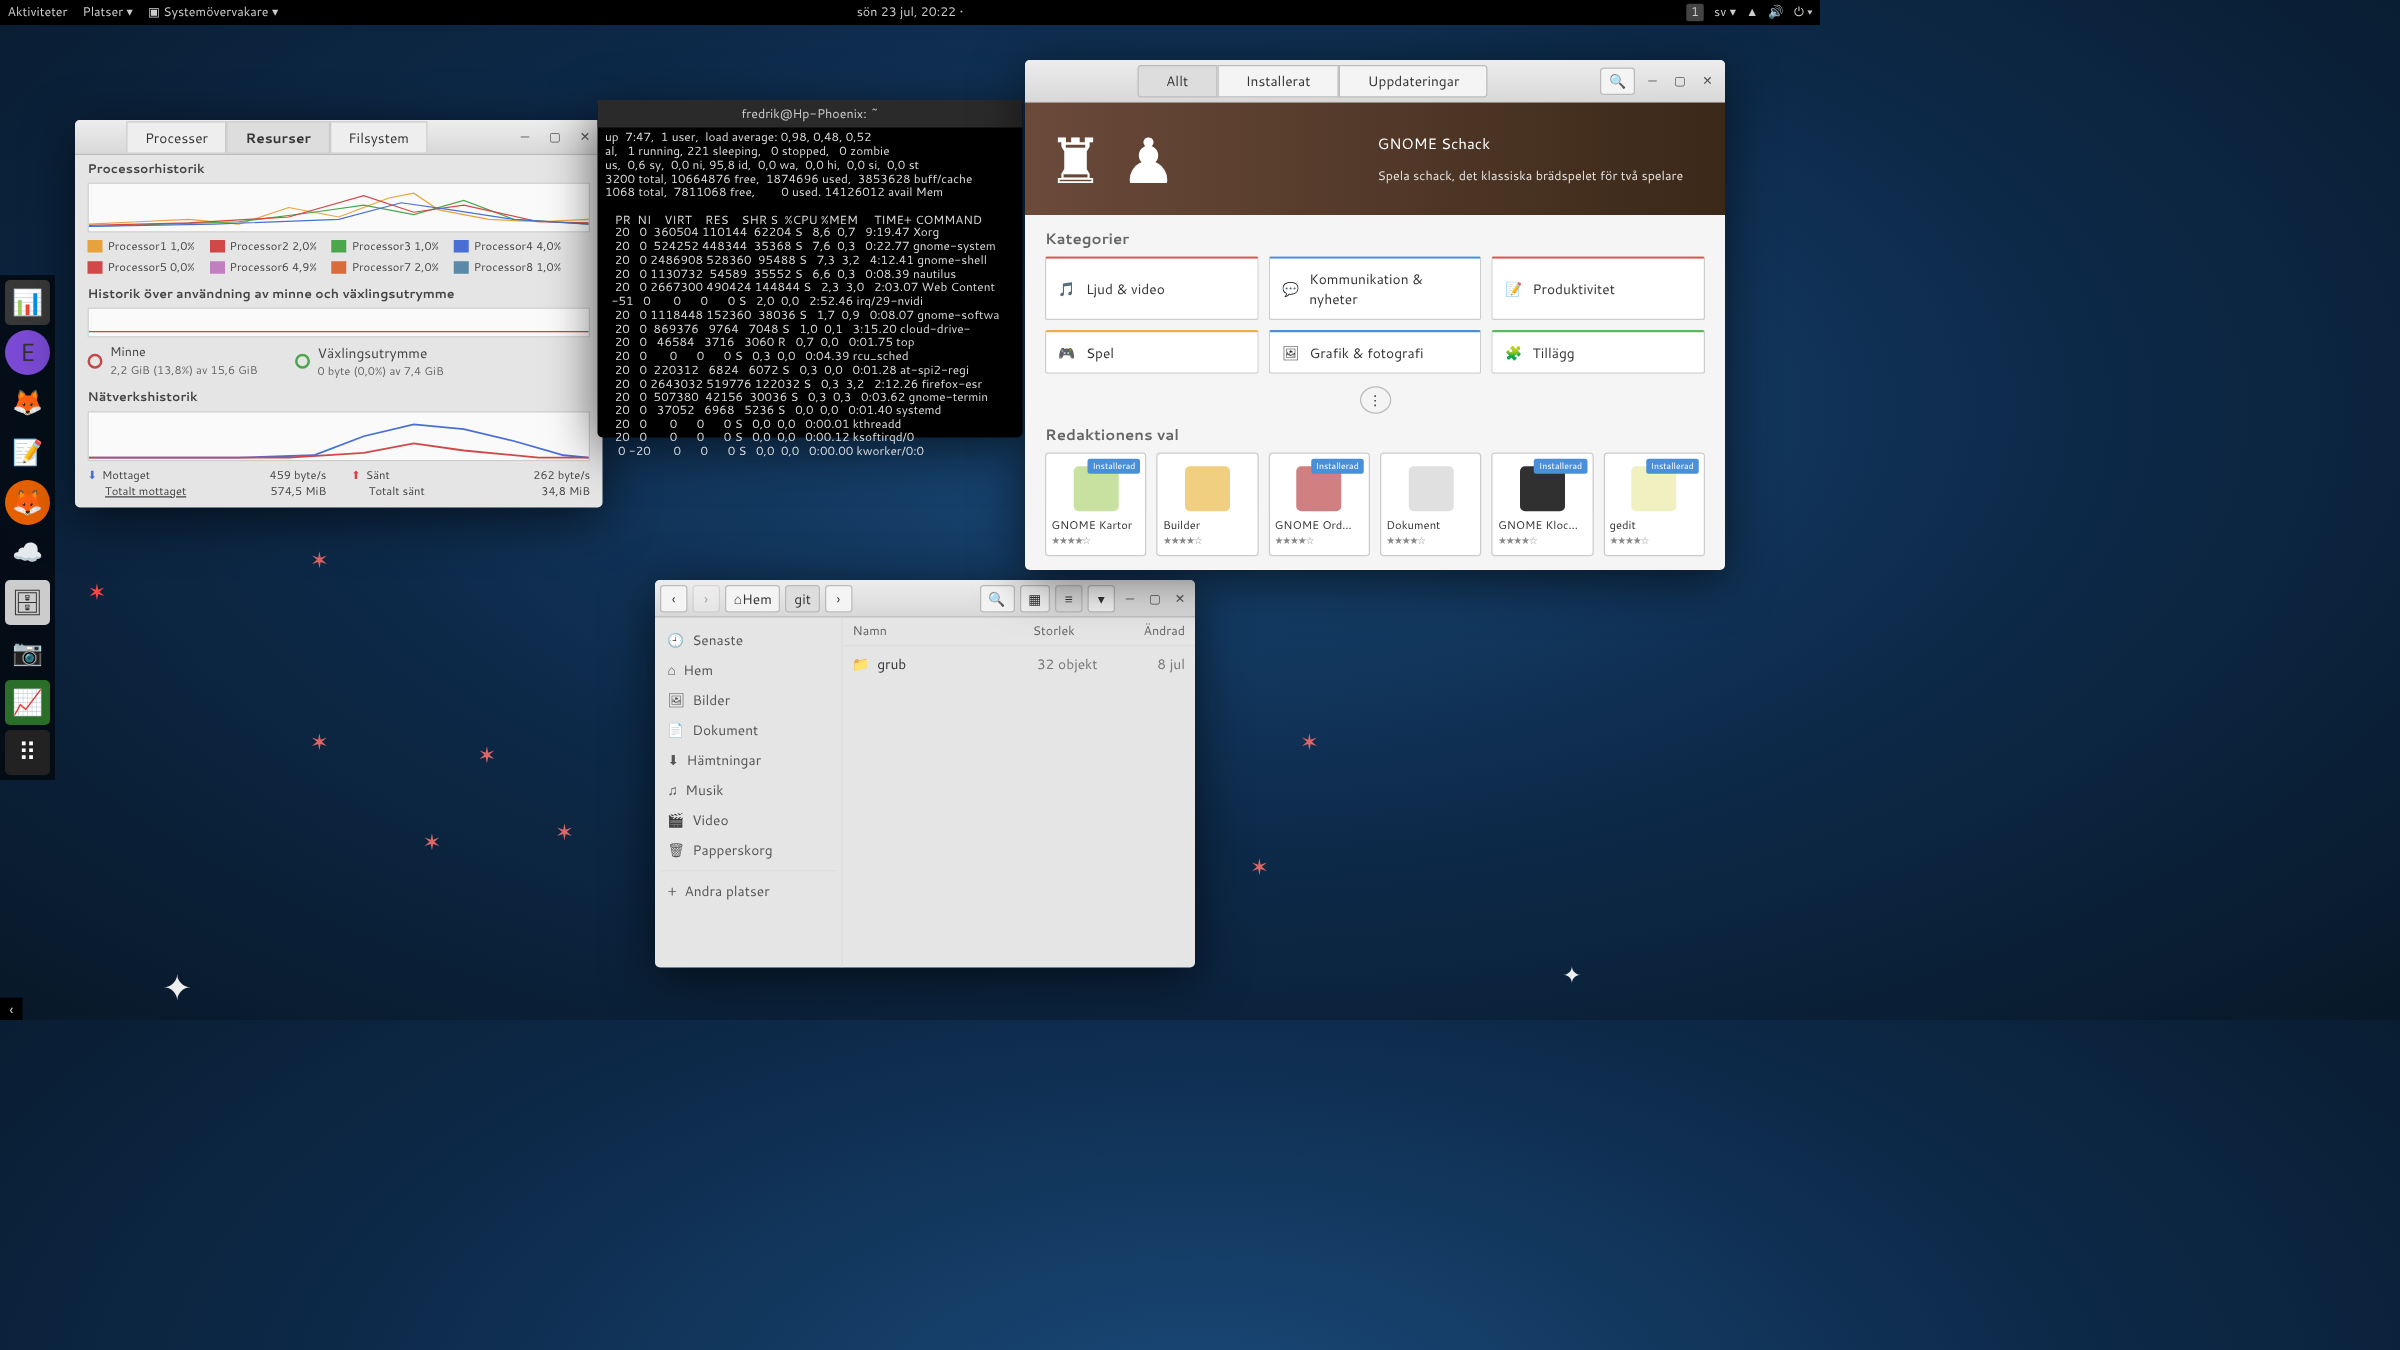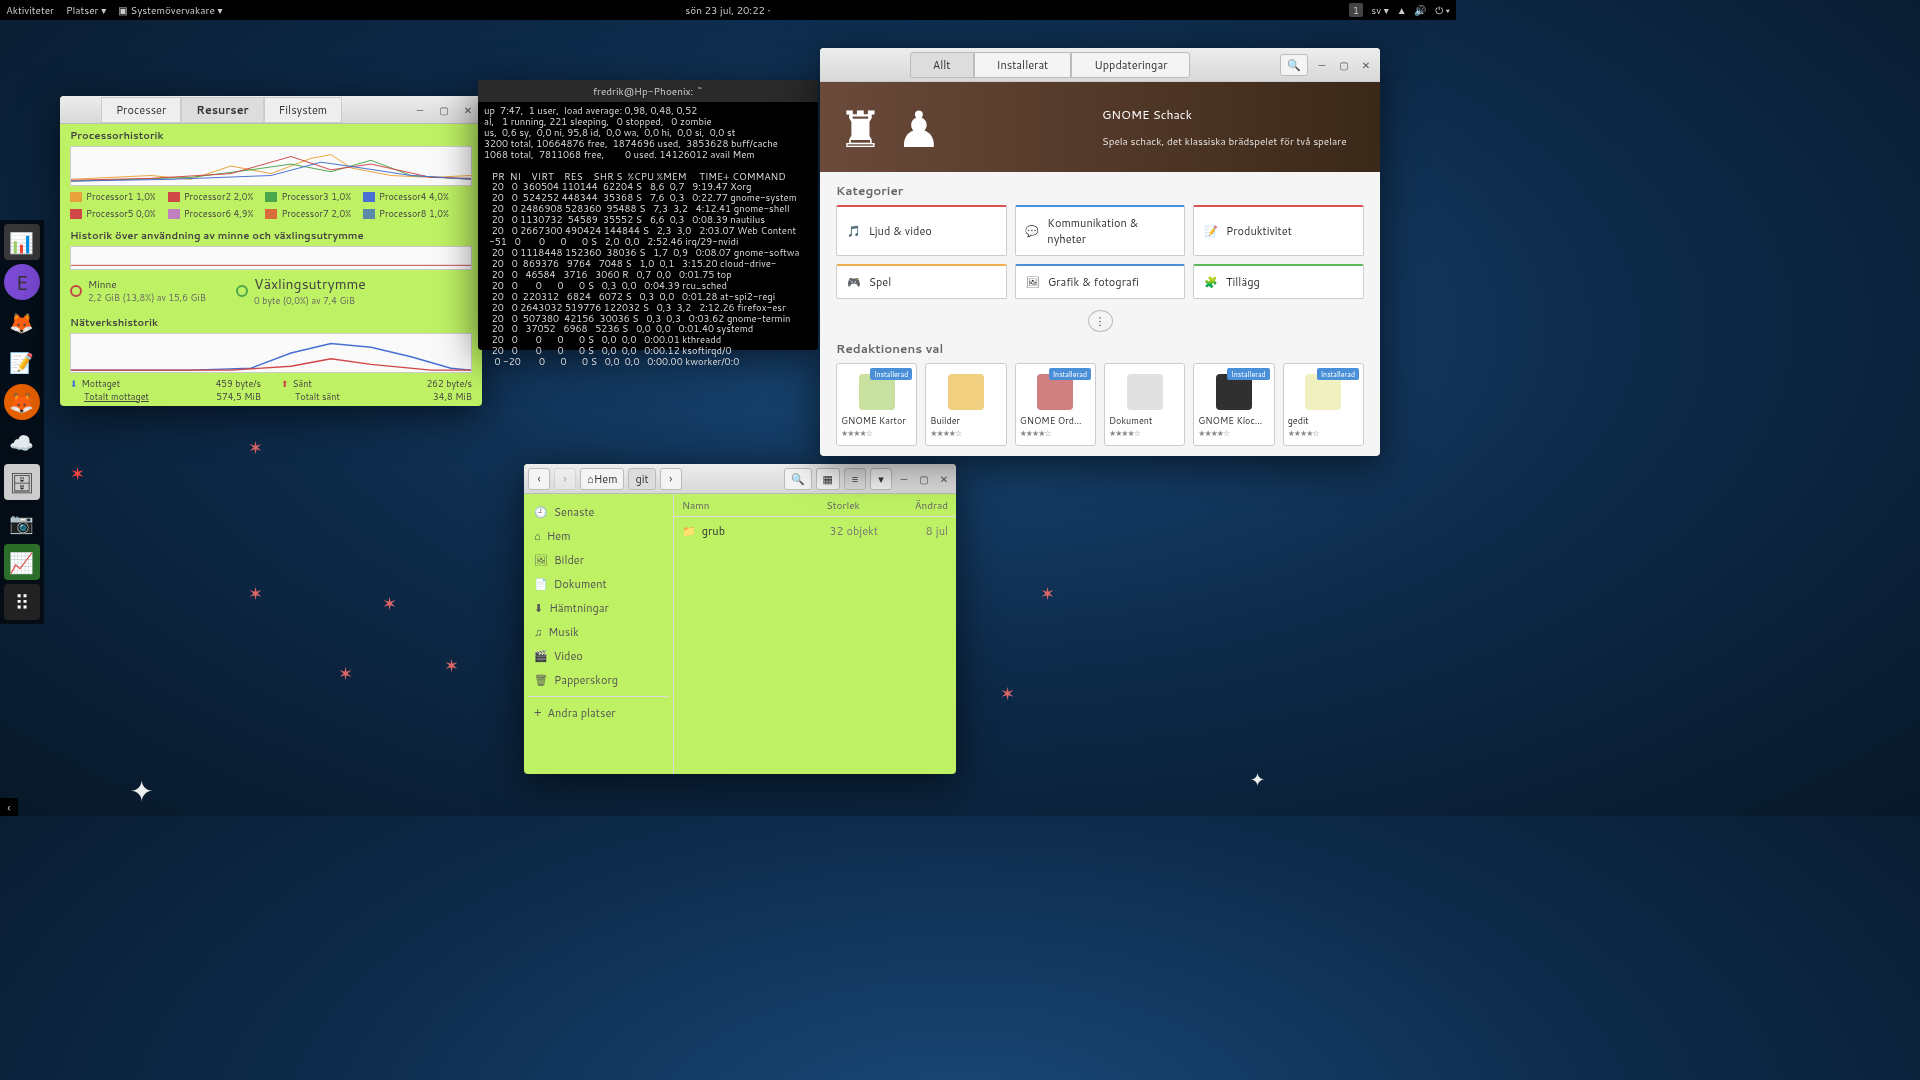--- a/index.html
+++ b/index.html
@@ -18,21 +18,21 @@
 
 
 .dock { position:absolute; left:0; top:220px; width:44px; background:rgba(0,0,0,.6); padding:4px 0; display:flex; flex-direction:column; gap:4px; align-items:center; }
 .dock .dicon { width:36px; height:36px; display:flex; align-items:center; justify-content:center; border-radius:4px; font-size:20px; }
 .dock .apps { background:#222; }
 
 
 .star { position:absolute; color:#d66; font-size:18px; }
 
 
-.win { position:absolute; background:#bef264; border-radius:4px; box-shadow:0 8px 40px rgba(0,0,0,.6); overflow:hidden; }
+.win { position:absolute; background:#e5e5e5; border-radius:4px; box-shadow:0 8px 40px rgba(0,0,0,.6); overflow:hidden; }
 .titlebar { height:28px; background:linear-gradient(#ededed,#d8d8d8); display:flex; align-items:center; padding:0 6px; border-bottom:1px solid #bbb; font-size:11px; }
 .winbtns { margin-left:auto; display:flex; gap:8px; }
 .winbtn { width:16px; height:16px; display:flex; align-items:center; justify-content:center; font-size:10px; color:#555; }
 
 
 #sysmon { left:60px; top:96px; width:422px; height:310px; }
 #sysmon .tabs { display:flex; gap:0; margin:0 auto; }
 #sysmon .tab { padding:4px 14px; font-size:11px; background:#eee; border:1px solid #ccc; }
 #sysmon .tab.active { background:#ddd; font-weight:bold; }
 #sysmon .body { padding:0 10px; font-size:10px; color:#444; }
@@ -176,21 +176,21 @@
       <div style="display:flex; gap:6px; align-items:center;">
         <span style="width:12px;height:12px;border:2px solid #c04848;border-radius:50%;"></span>
         <div>
           <div style="font-size:10px;">Minne</div>
           <div style="font-size:9px;color:#666;">2,2 GiB (13,8%) av 15,6 GiB</div>
         </div>
       </div>
       <div style="display:flex; gap:6px; align-items:center;">
         <span style="width:12px;height:12px;border:2px solid #4ca64c;border-radius:50%;"></span>
         <div>
-          <div style="font-size:14px;">Växlingsutrymme</div>
+          <div style="font-size:11px;">Växlingsutrymme</div>
           <div style="font-size:9px;color:#666;">0 byte (0,0%) av 7,4 GiB</div>
         </div>
       </div>
     </div>
 
     <h4>Nätverkshistorik</h4>
     <div class="chart">
       <svg width="100%" height="100%" viewBox="0 0 400 40" preserveAspectRatio="none">
         <polyline points="0,38 120,38 180,36 220,20 260,10 300,14 340,24 380,36 400,38" stroke="#4a6fd4" fill="none" stroke-width="1.5"></polyline>
         <polyline points="0,38 160,38 220,34 260,26 300,32 360,38 400,38" stroke="#d04848" fill="none" stroke-width="1.5"></polyline>

